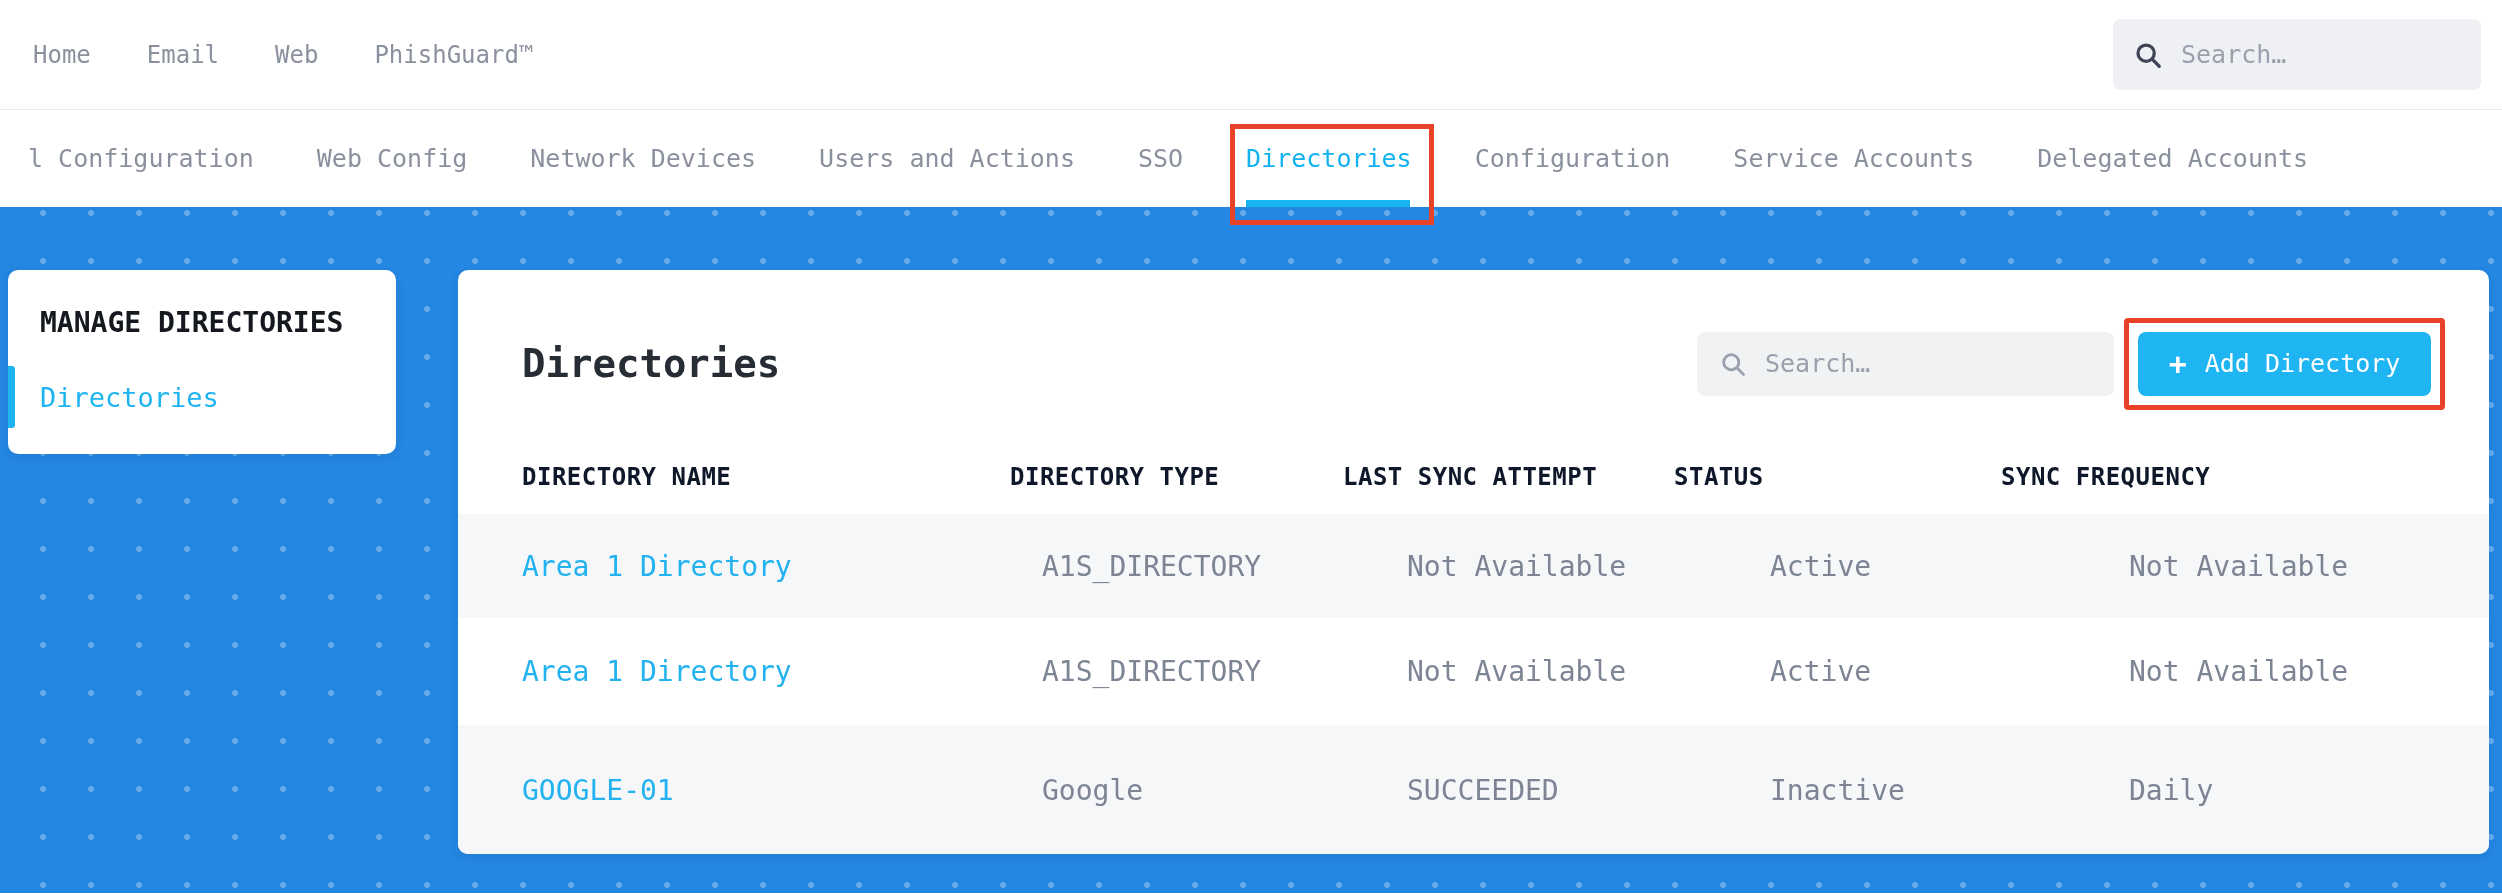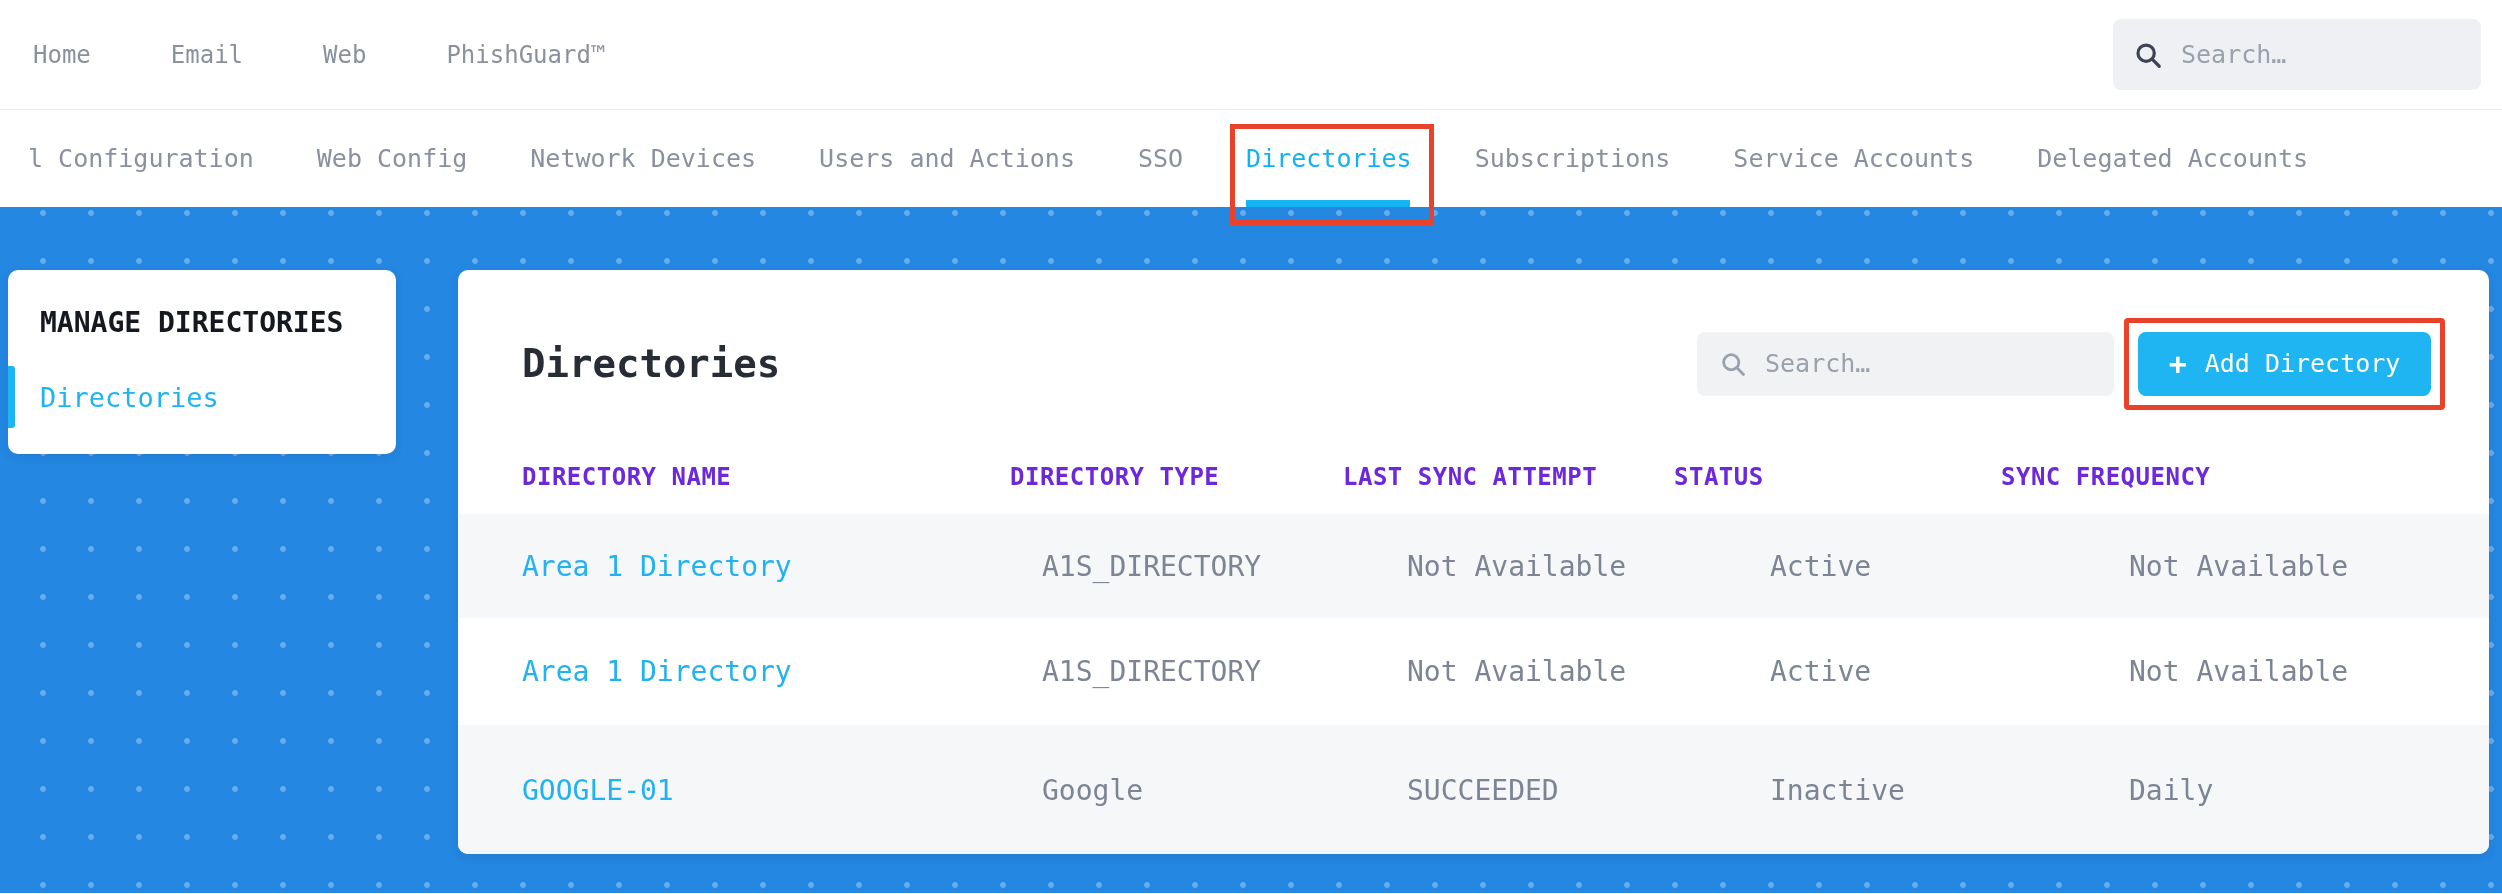--- a/index.html
+++ b/index.html
@@ -7,21 +7,21 @@
     position:relative;width:2502px;height:894px;overflow:hidden;
     font-family:"DejaVu Sans Mono","Liberation Mono",monospace;
     -webkit-font-smoothing:antialiased;
   }
 
   
   .top-header{
     height:110px;background:#ffffff;border-bottom:1px solid #e9ebef;
     display:flex;align-items:center;padding-left:33px;box-sizing:border-box;
   }
-  .top-nav{display:flex;align-items:center;gap:80px;}
+  .top-nav{display:flex;align-items:center;gap:56px;}
   .top-nav-item{font-size:24px;color:#8b909e;cursor:pointer;white-space:nowrap;}
   .searchbox{
     display:flex;align-items:center;background:#eef0f3;border-radius:8px;
     box-sizing:border-box;
   }
   .searchbox.top{margin-left:auto;margin-right:21px;width:368px;height:71px;padding:0 20px;}
   .searchbox.top .mag{color:#3e4456;width:30px;height:30px;}
   .searchbox input{
     border:none;outline:none;background:transparent;flex:1;min-width:0;
     font-family:inherit;font-size:25px;color:#0f766e;margin-left:16px;
@@ -82,21 +82,21 @@
     color:#ffffff;font-family:inherit;font-size:25px;cursor:pointer;white-space:nowrap;
   }
   .add-btn .plus{font-size:30px;font-weight:bold;line-height:1;}
 
   
   .thead,.trow{
     display:grid;grid-template-columns:488px 333px 331px 327px 350px 1fr;
     padding-left:64px;box-sizing:border-box;align-items:center;
   }
   .thead{height:75px;}
-  .th{font-size:24px;font-weight:bold;color:#6d28d9;letter-spacing:.5px;white-space:nowrap;}
+  .th{font-size:24px;font-weight:bold;color:#0f172a;letter-spacing:.5px;white-space:nowrap;}
   .trow{font-size:28px;color:#7d8494;gap:32px;}
   .trow.shade{background:#f5f7f9;}
   .trow .link{color:#22b2ef;cursor:pointer;white-space:nowrap;}
   .r1{height:104px;}
   .r2{height:107px;}
   .r3{height:130px;}
   .td{white-space:nowrap;}
   .menu-cell{display:flex;align-items:center;padding-left:18px;}
   .row-menu-btn{
     border:none;background:transparent;cursor:pointer;color:#bfc4cc;
@@ -128,21 +128,21 @@
     <span class="tab">l Configuration</span>
     <span class="tab">Web Config</span>
     <span class="tab">Network Devices</span>
     <span class="tab">Users and Actions</span>
     <span class="tab">SSO</span>
     <span class="tab active">
       <span>Directories</span>
       <span class="tab-underline"></span>
       <span class="tab-annotation"></span>
     </span>
-    <span class="tab">Subscriptions</span>
+    <span class="tab">Configuration</span>
     <span class="tab">Service Accounts</span>
     <span class="tab">Delegated Accounts</span>
   </nav>
 
   <main class="main-area">
 
     <aside class="side-card">
       <div class="side-title">MANAGE DIRECTORIES</div>
       <span class="side-active-bar"></span>
       <a class="side-item">Directories</a>

